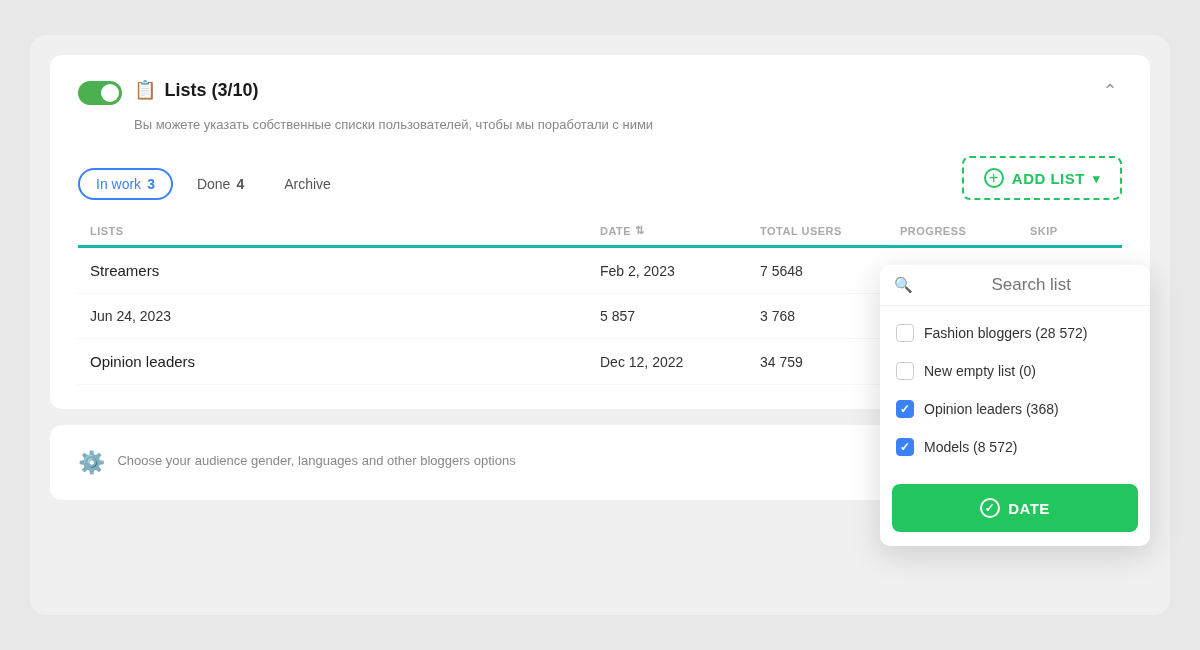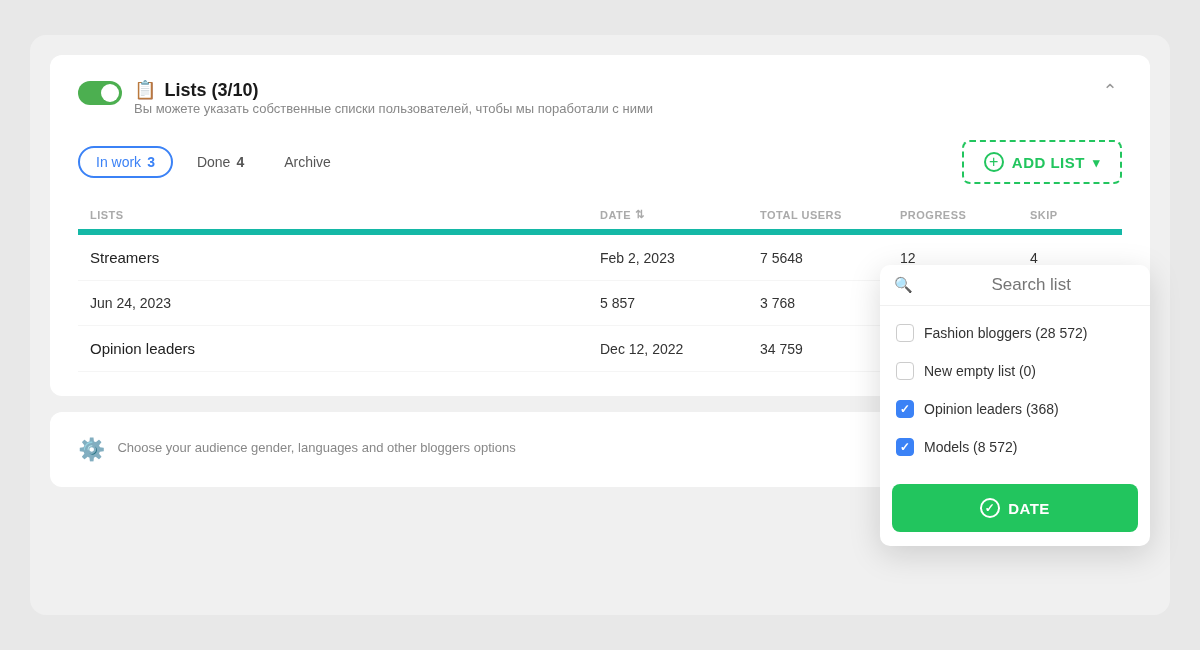--- a/index.html
+++ b/index.html
@@ -78,36 +78,36 @@
       display: flex;
       align-items: center;
       gap: 8px;
       font-size: 18px;
       font-weight: 600;
       color: #1a1a1a;
     }
     .card-subtitle {
       font-size: 13px;
       color: #888;
-      margin-top: 0;
+      margin-top: 16px;
     }
     .chevron-up {
       width: 24px;
       height: 24px;
       display: flex;
       align-items: center;
       justify-content: center;
       color: #999;
       cursor: pointer;
       font-size: 18px;
     }
     
     .tabs-row {
       display: flex;
-      align-items: center;
+      align-items: flex-end;
       justify-content: space-between;
       margin-bottom: 16px;
     }
     .tabs {
       display: flex;
       align-items: center;
       gap: 8px;
     }
     .tab {
       padding: 6px 16px;
@@ -158,21 +158,21 @@
       font-weight: 400;
     }
     
     .table-container {
       width: 100%;
     }
     .table-header {
       display: grid;
       grid-template-columns: 1fr 160px 140px 130px 80px;
       padding: 8px 12px;
-      border-bottom: 6px solid #14b8a6;
+      border-bottom: 3px solid #14b8a6;
     }
     .table-header-cell {
       font-size: 11px;
       font-weight: 600;
       color: #aaa;
       letter-spacing: 0.5px;
       text-transform: uppercase;
       display: flex;
       align-items: center;
       gap: 4px;

